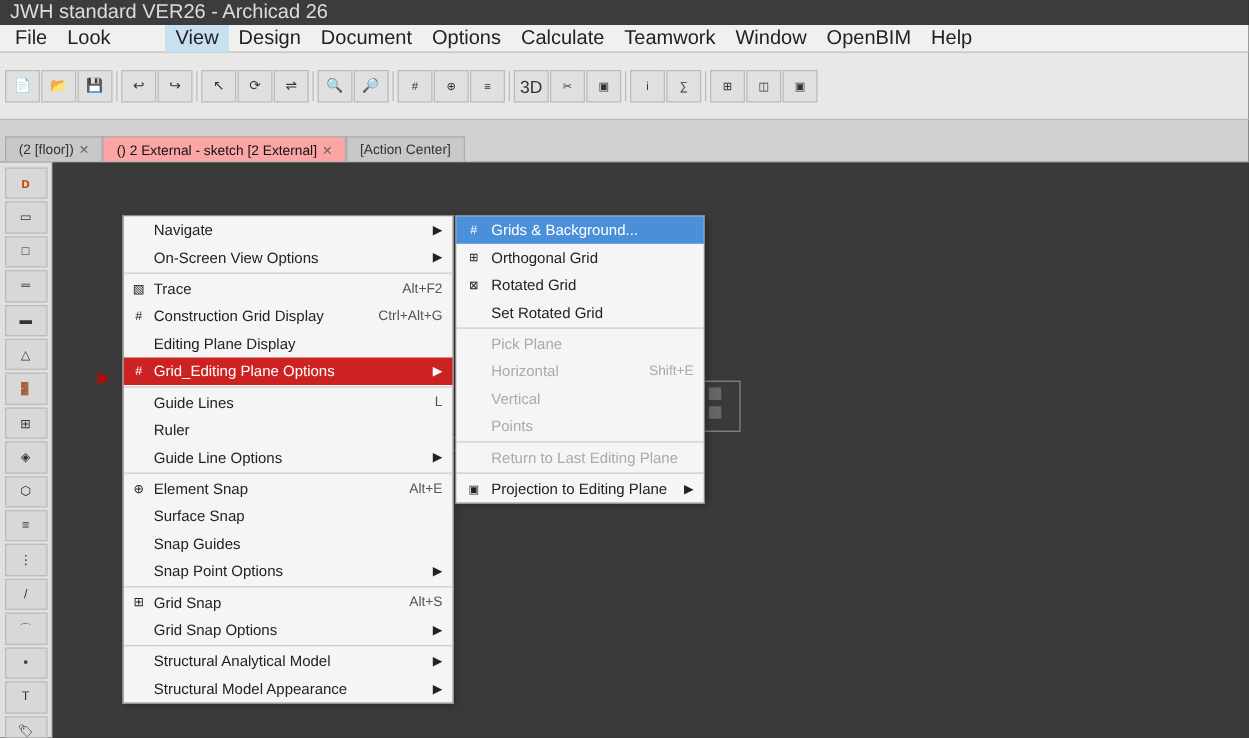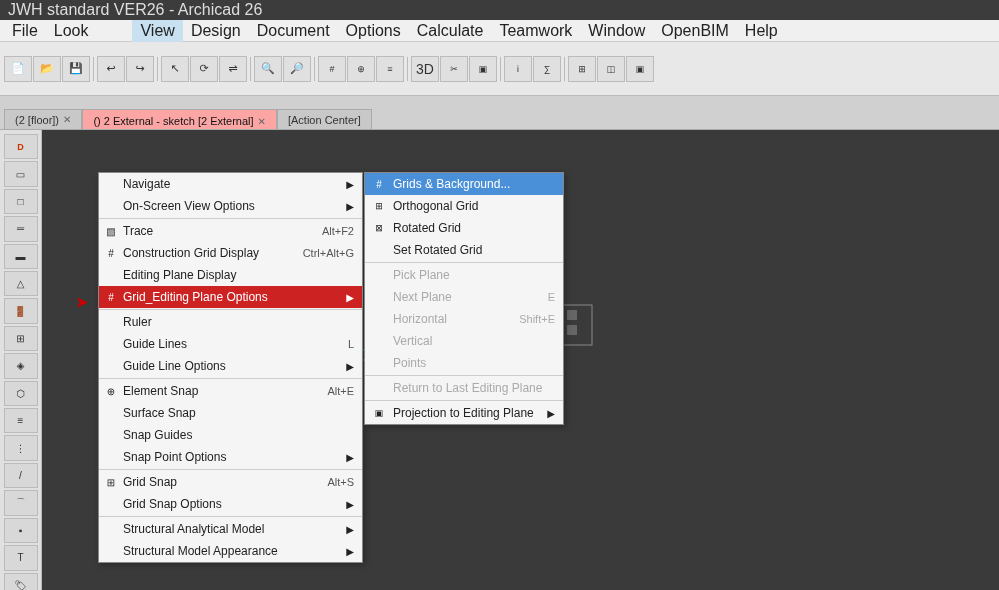--- a/index.html
+++ b/index.html
@@ -449,26 +449,26 @@
 
         <div class="dropdown-item highlighted">
           <span class="icon-box" style="font-size:10px;color:white;">#</span>
           Grid_Editing Plane Options
           <span class="arrow">▶</span>
         </div>
 
         <div class="dropdown-divider"></div>
 
         <div class="dropdown-item">
-          Ruler
-        </div>
-
-        <div class="dropdown-item">
           Guide Lines
           <span class="shortcut">L</span>
+        </div>
+
+        <div class="dropdown-item">
+          Ruler
         </div>
 
         <div class="dropdown-item">
           Guide Line Options
           <span class="arrow">▶</span>
         </div>
 
         <div class="dropdown-divider"></div>
 
         <div class="dropdown-item">
@@ -538,24 +538,20 @@
         <div class="submenu-item">
           Set Rotated Grid
         </div>
 
         <div class="submenu-divider"></div>
 
         <div class="submenu-item disabled">
           Pick Plane
         </div>
 
-        <div class="submenu-item disabled">
-          Next Plane
-          <span class="shortcut" style="margin-left:auto;color:#aaa;font-size:11px;">E</span>
-        </div>
 
         <div class="submenu-item disabled">
           Horizontal
           <span class="shortcut" style="margin-left:auto;color:#aaa;font-size:11px;">Shift+E</span>
         </div>
 
         <div class="submenu-item disabled">
           Vertical
         </div>
 

